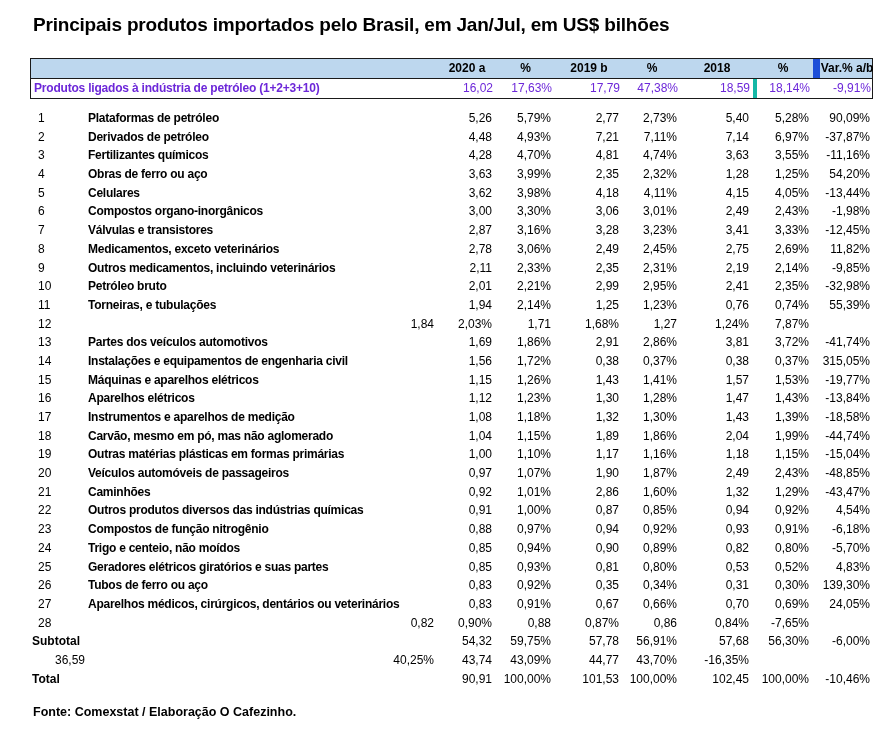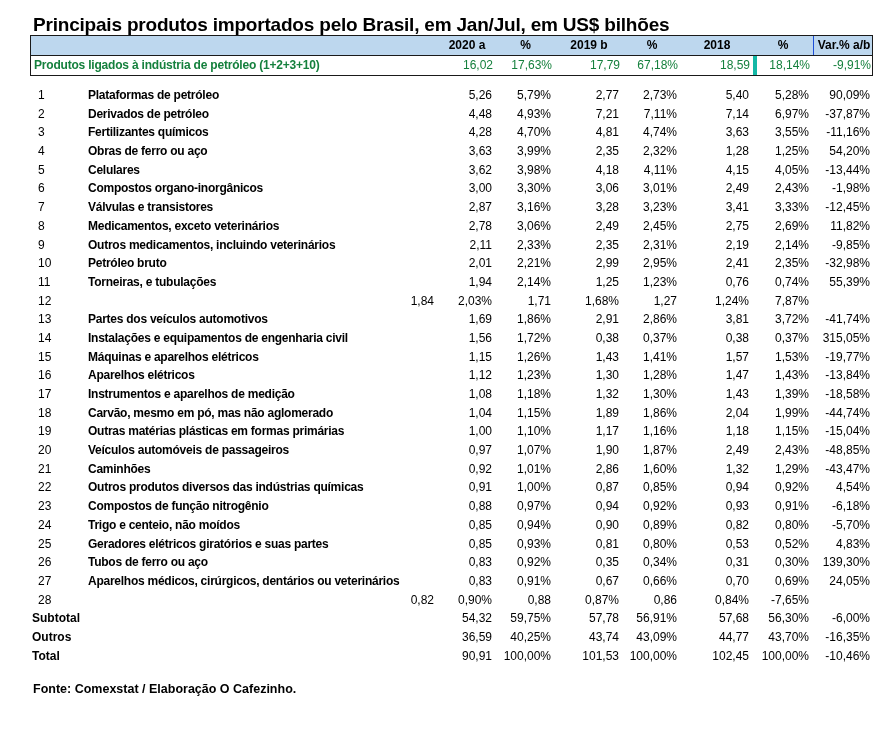--- a/index.html
+++ b/index.html
@@ -7,42 +7,42 @@
     width:888px;height:735px;overflow:hidden;
     font-family:"Liberation Sans","DejaVu Sans",sans-serif;
     color:#000;
     -webkit-font-smoothing:antialiased;
   }
   .page{padding:14px 14px 0 30px;}
   .title{
     font-size:19px;font-weight:bold;letter-spacing:-0.2px;
     margin-left:3px;line-height:21px;
   }
-  .table{width:843px;font-size:12px;}
+  .table{width:843px;margin-top:23px;font-size:12px;}
   .row{
     display:grid;
     grid-template-columns:58px 349px 58px 59px 68px 58px 72px 60px 61px;
   }
   .cell{white-space:nowrap;overflow:visible;}
   .name{grid-column:1/3;}
   .num{text-align:right;padding-right:3px;box-sizing:border-box;}
   
   .hdr{
     background:#BDD7EE;
     border:1px solid #1a1a1a;
     height:19px;line-height:19px;
     font-weight:bold;
   }
   .hdr .num{text-align:center;padding-right:0;}
-  .hdr .lastcol{border-left:1px solid #1d4ed8;}
+  .hdr .lastcol{border-left:7px solid #1d4ed8;}
   
   .petro{
     border:1px solid #1a1a1a;border-top:none;
     height:19px;line-height:19px;
-    color:#15803d;
+    color:#6d28d9;
   }
   .petro .name{font-weight:bold;padding-left:3px;letter-spacing:-0.2px;}
   .petro .div18{border-left:4px solid #14b8a6;}
   
   .tbody{margin-top:10px;}
   .drow{height:18.7px;line-height:18.7px;}
   .drow .rank{padding-left:8px;}
   .drow .product{font-weight:bold;letter-spacing:-0.25px;}
   
   .trow{height:18.7px;line-height:18.7px;}
@@ -70,21 +70,21 @@
       <div class="cell num">2018</div>
       <div class="cell num">%</div>
       <div class="cell num lastcol">Var.% a/b</div>
     </div>
 
     <div class="row petro">
       <div class="cell name">Produtos ligados à indústria de petróleo (1+2+3+10)</div>
       <div class="cell num">16,02</div>
       <div class="cell num">17,63%</div>
       <div class="cell num">17,79</div>
-      <div class="cell num">67,18%</div>
+      <div class="cell num">47,38%</div>
       <div class="cell num">18,59</div>
       <div class="cell num div18">18,14%</div>
       <div class="cell num">-9,91%</div>
     </div>
 
     <div class="tbody">
         <div class="row drow">
           <div class="cell rank">1</div>
           <div class="cell product">Plataformas de petróleo</div>
           <div class="cell num">5,26</div>
@@ -397,21 +397,20 @@
           <div class="cell name tlabel">Subtotal</div>
           <div class="cell num">54,32</div>
           <div class="cell num">59,75%</div>
           <div class="cell num">57,78</div>
           <div class="cell num">56,91%</div>
           <div class="cell num">57,68</div>
           <div class="cell num">56,30%</div>
           <div class="cell num">-6,00%</div>
         </div>
         <div class="row trow">
-          <div class="cell name tlabel">Outros</div>
           <div class="cell num">36,59</div>
           <div class="cell num">40,25%</div>
           <div class="cell num">43,74</div>
           <div class="cell num">43,09%</div>
           <div class="cell num">44,77</div>
           <div class="cell num">43,70%</div>
           <div class="cell num">-16,35%</div>
         </div>
         <div class="row trow">
           <div class="cell name tlabel">Total</div>

